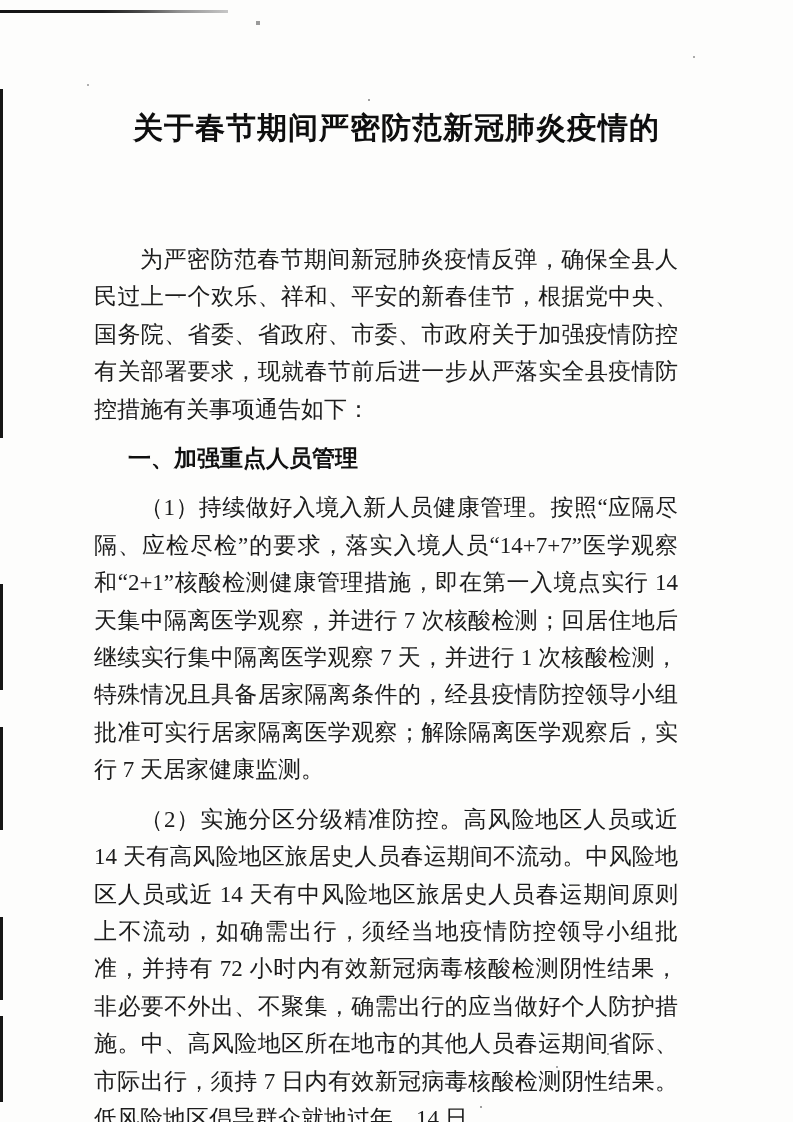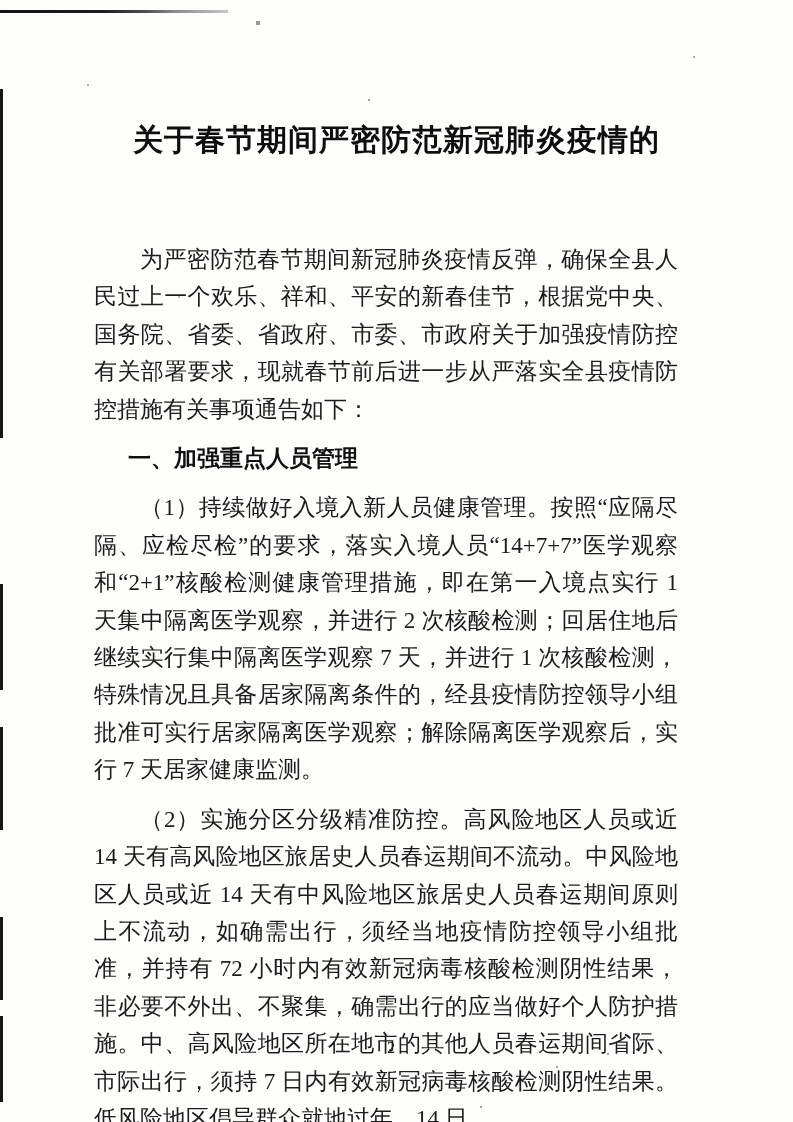--- a/index.html
+++ b/index.html
@@ -62,21 +62,21 @@
     left: 0;
     width: 100%;
     text-align: center;
   }
   .title-line {
     font-size: 30px;
     line-height: 48px;
     font-weight: 700;
     letter-spacing: 1px;
     color: #0e0e0e;
-    margin: 12px;
+    margin: 0;
     font-family: "Liberation Serif", "DejaVu Serif", serif;
   }
   .content {
     position: absolute;
     top: 229px;
     left: 82px;
     width: 608px;
     font-size: 23px;
     line-height: 37.4px;
     text-align: justify;
@@ -120,19 +120,19 @@
   <div class="edge-seg s5"></div>
   <div class="speckles"></div>
 
   <div class="title-block">
     <div class="title-line">关于春节期间严密防范新冠肺炎疫情的</div>
   </div>
 
   <div class="content">
     <p>为严密防范春节期间新冠肺炎疫情反弹，确保全县人民过上一个欢乐、祥和、平安的新春佳节，根据党中央、国务院、省委、省政府、市委、市政府关于加强疫情防控有关部署要求，现就春节前后进一步从严落实全县疫情防控措施有关事项通告如下：</p>
     <h2 class="section-heading">一、加强重点人员管理</h2>
-    <p>（1）持续做好入境入新人员健康管理。按照“应隔尽隔、应检尽检”的要求，落实入境人员“14+7+7”医学观察和“2+1”核酸检测健康管理措施，即在第一入境点实行 1 天集中隔离医学观察，并进行 2 次核酸检测；回居住地后继续实行集中隔离医学观察 7 天，并进行 1 次核酸检测，特殊情况且具备居家隔离条件的，经县疫情防控领导小组批准可实行居家隔离医学观察；解除隔离医学观察后，实行 7 天居家健康监测。</p>
+    <p>（1）持续做好入境入新人员健康管理。按照“应隔尽隔、应检尽检”的要求，落实入境人员“14+7+7”医学观察和“2+1”核酸检测健康管理措施，即在第一入境点实行 14 天集中隔离医学观察，并进行 7 次核酸检测；回居住地后继续实行集中隔离医学观察 7 天，并进行 1 次核酸检测，特殊情况且具备居家隔离条件的，经县疫情防控领导小组批准可实行居家隔离医学观察；解除隔离医学观察后，实行 7 天居家健康监测。</p>
     <p>（2）实施分区分级精准防控。高风险地区人员或近 14 天有高风险地区旅居史人员春运期间不流动。中风险地区人员或近 14 天有中风险地区旅居史人员春运期间原则上不流动，如确需出行，须经当地疫情防控领导小组批准，并持有 72 小时内有效新冠病毒核酸检测阴性结果，非必要不外出、不聚集，确需出行的应当做好个人防护措施。中、高风险地区所在地市的其他人员春运期间省际、市际出行，须持 7 日内有效新冠病毒核酸检测阴性结果。低风险地区倡导群众就地过年，14 日</p>
   </div>
 
   <div class="page-number">2</div>
 
 </div>
 
 </body></html>

